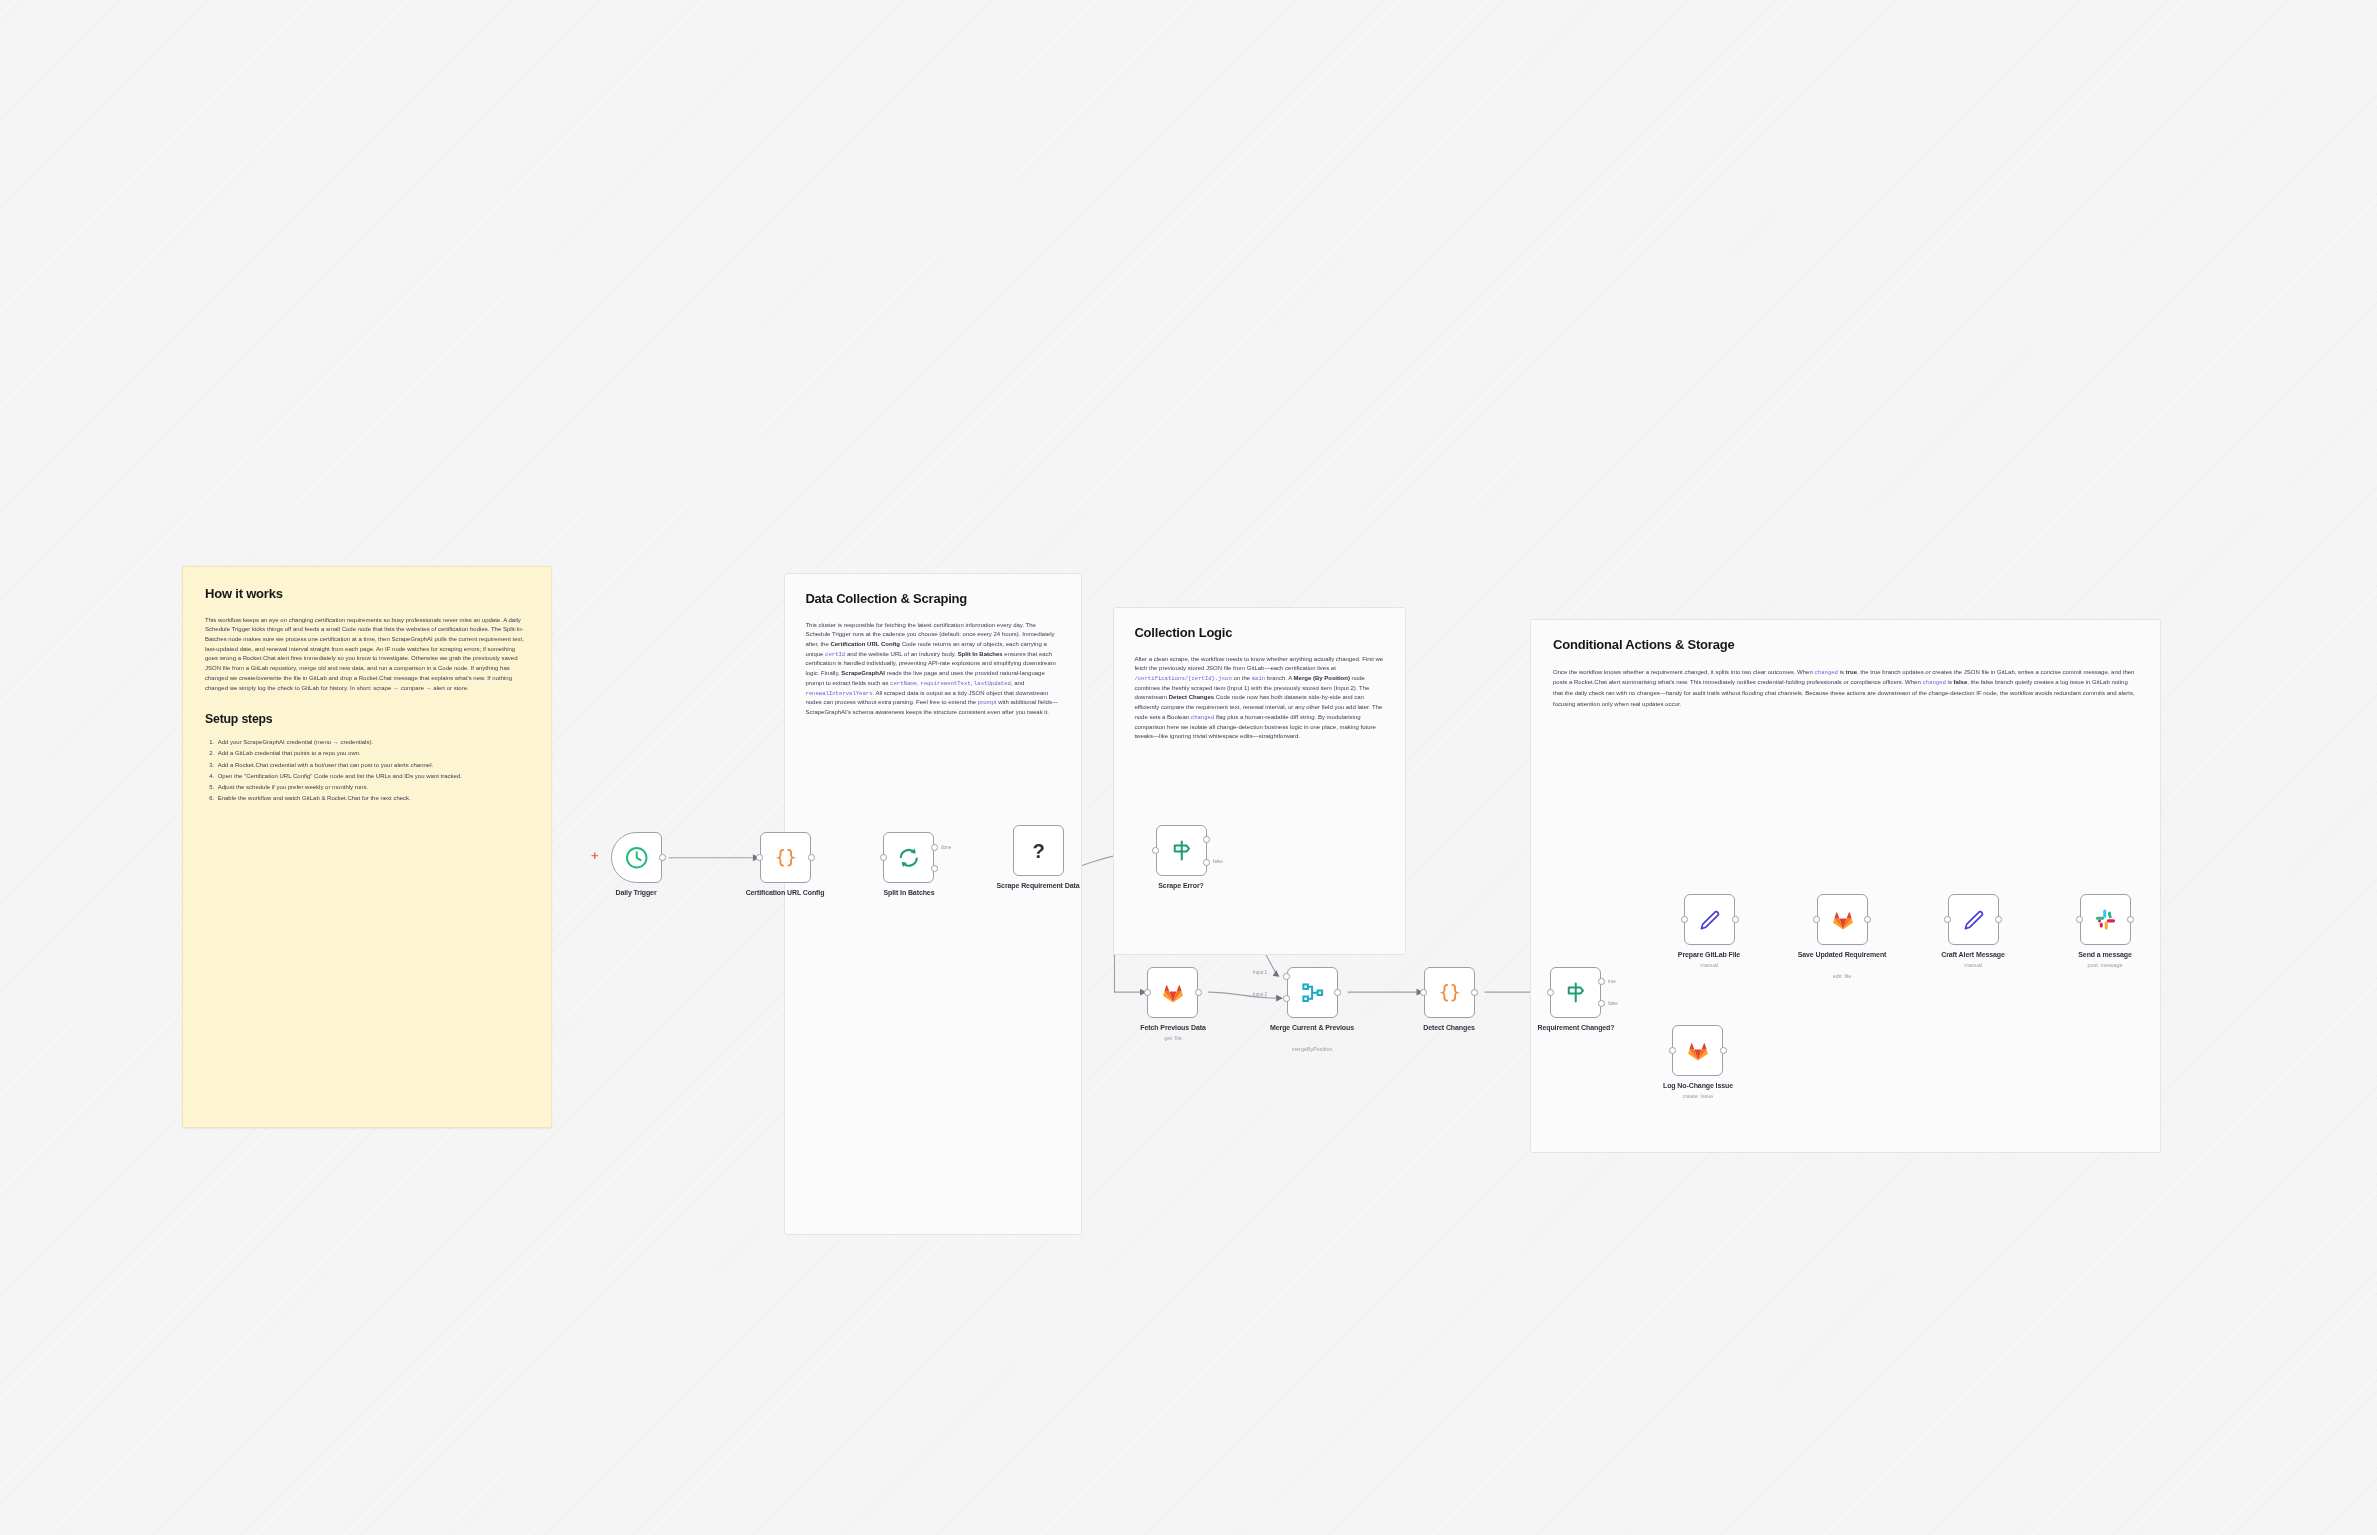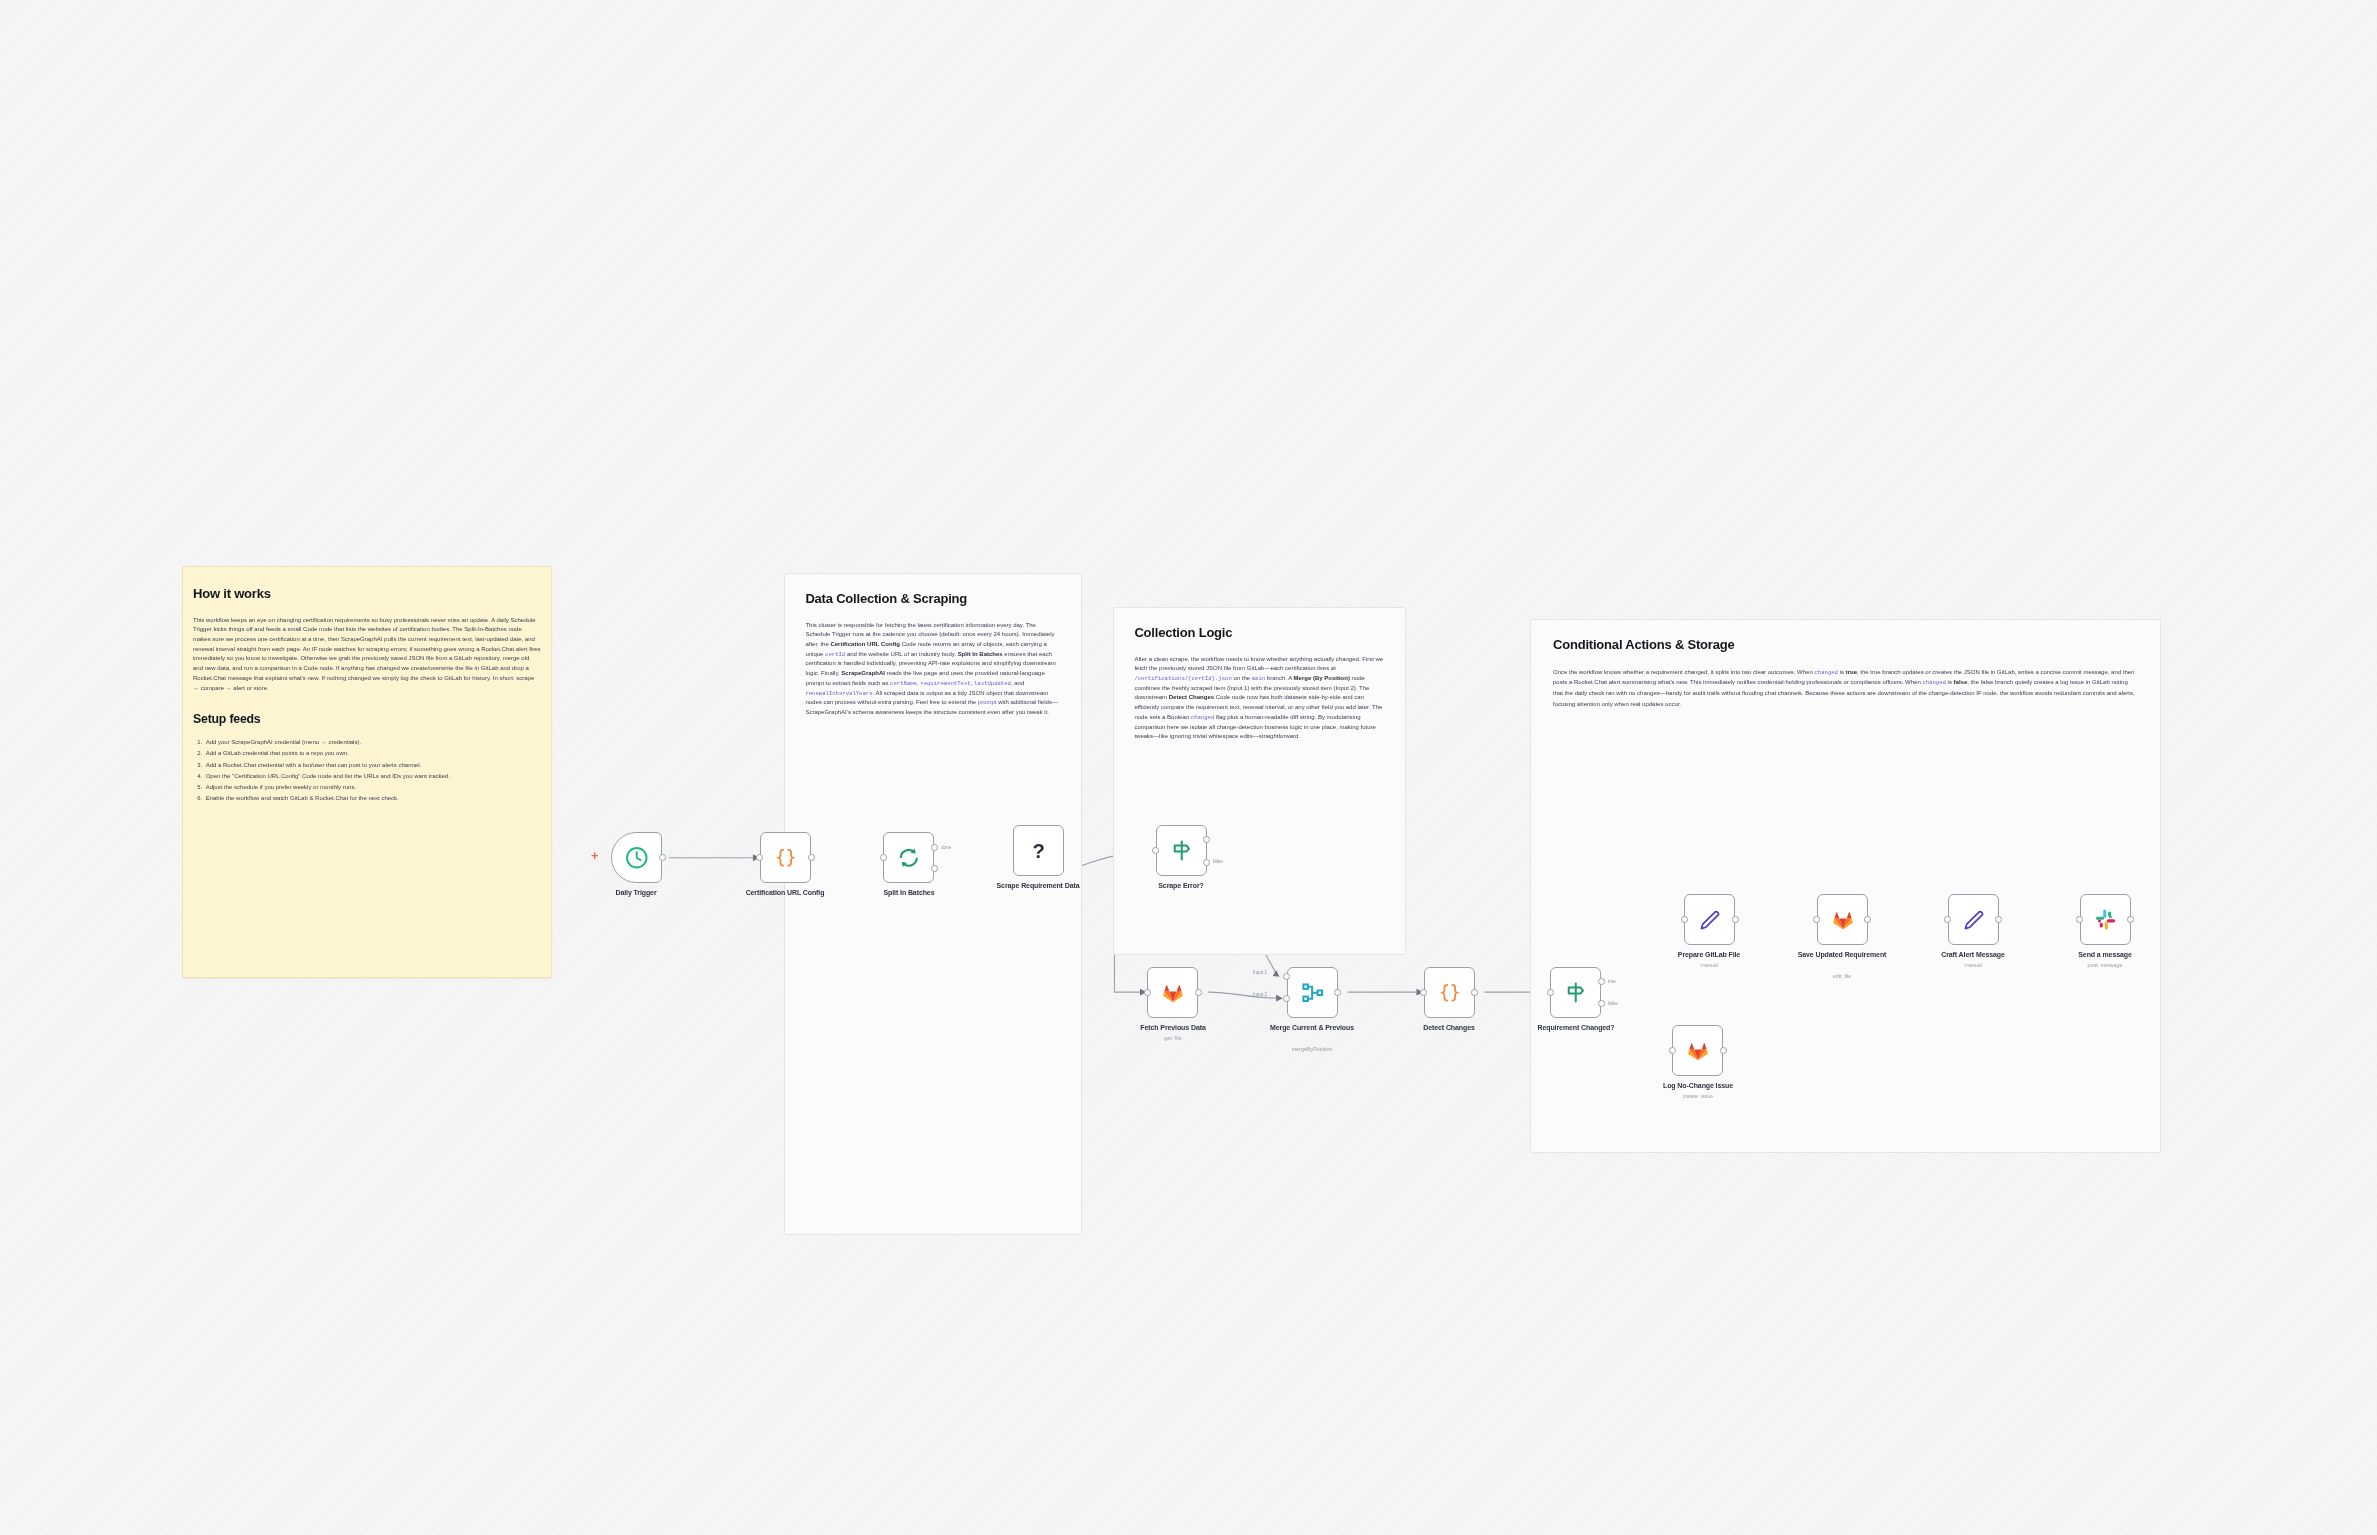--- a/index.html
+++ b/index.html
@@ -101,24 +101,24 @@
     <path d="M 2047 1081 L 2127 1081"></path>
     <polygon points="2127,1077 2135,1081 2127,1085"></polygon>
 
     <path d="M 2203 1081 L 2281 1081"></path>
     <polygon points="2281,1077 2289,1081 2281,1085"></polygon>
 
     <path d="M 2357 1081 L 2436 1081"></path>
     <polygon points="2436,1077 2444,1081 2436,1085"></polygon>
   </svg>
 
-  <div class="sticky yellow" style="left:182px;top:566px;width:370px;height:412px;padding:19px 10px;">
+  <div class="sticky yellow" style="left:182px;top:566px;width:370px;height:562px;padding:19px 22px;">
     <h2>How it works</h2>
     <p>This workflow keeps an eye on changing certification requirements so busy professionals never miss an update. A daily Schedule Trigger kicks things off and feeds a small Code node that lists the websites of certification bodies. The Split-In-Batches node makes sure we process one certification at a time, then ScrapeGraphAI pulls the current requirement text, last-updated date, and renewal interval straight from each page. An IF node watches for scraping errors; if something goes wrong a Rocket.Chat alert fires immediately so you know to investigate. Otherwise we grab the previously saved JSON file from a GitLab repository, merge old and new data, and run a comparison in a Code node. If anything has changed we create/overwrite the file in GitLab and drop a Rocket.Chat message that explains what's new. If nothing changed we simply log the check to GitLab for history. In short: scrape → compare → alert or store.</p>
-    <h3>Setup feeds</h3>
+    <h3>Setup steps</h3>
     <ol>
       <li>Add your ScrapeGraphAI credential (menu → credentials).</li>
       <li>Add a GitLab credential that points to a repo you own.</li>
       <li>Add a Rocket.Chat credential with a bot/user that can post to your alerts channel.</li>
       <li>Open the "Certification URL Config" Code node and list the URLs and IDs you want tracked.</li>
       <li>Adjust the schedule if you prefer weekly or monthly runs.</li>
       <li>Enable the workflow and watch GitLab &amp; Rocket.Chat for the next check.</li>
     </ol>
   </div>
 

